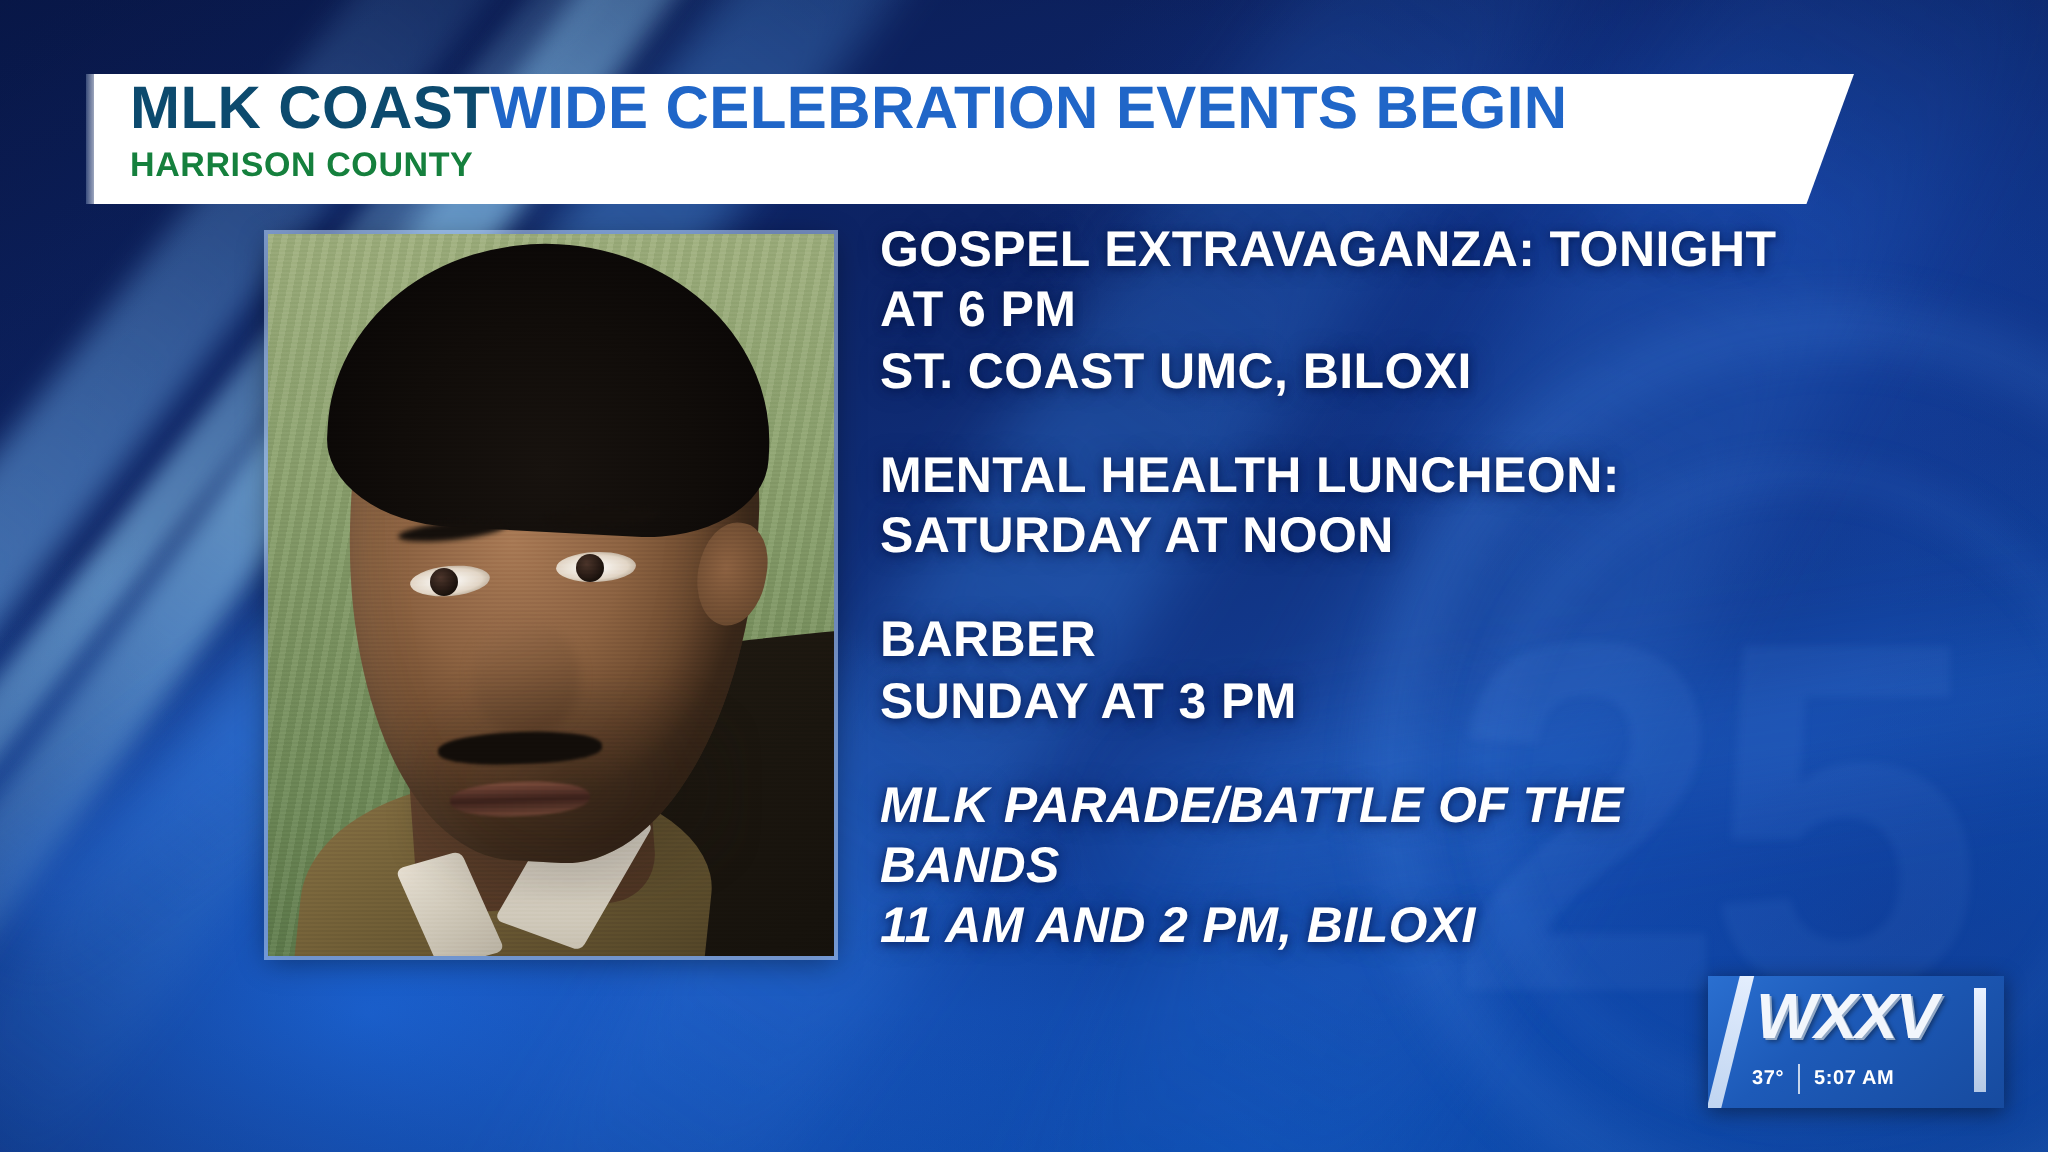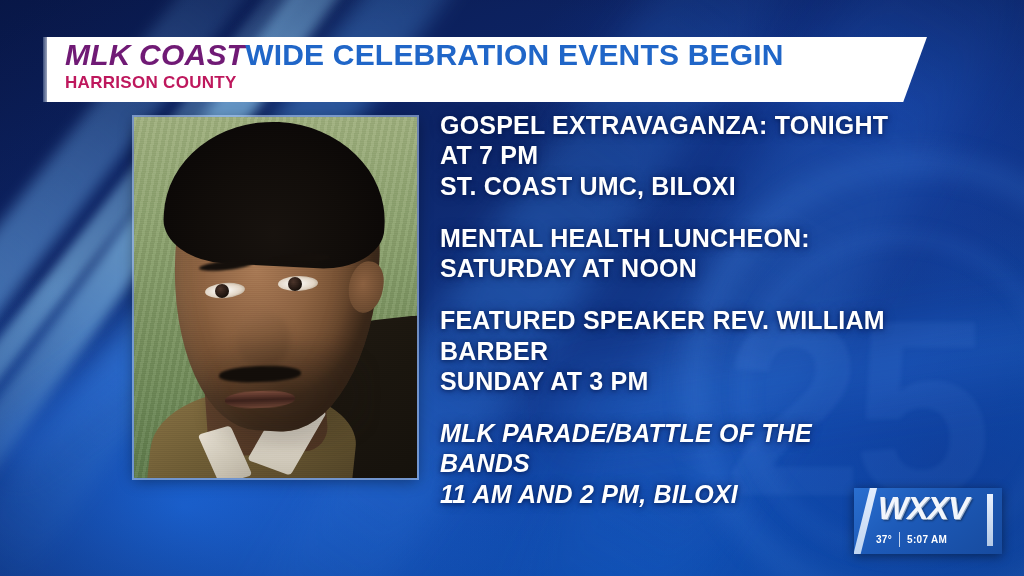--- a/index.html
+++ b/index.html
@@ -154,26 +154,26 @@
     right: 0;
   }
   .headline {
     font-size: 30px;
     font-weight: 700;
     letter-spacing: 0.2px;
     line-height: 1.05;
     white-space: nowrap;
     margin: 0;
   }
-  .hl-dark { color: #701a75; font-style: italic; }
+  .hl-dark { color: #0c4a6e; }
   .hl-blue { color: #2066c8; }
   .subhead {
     font-size: 17px;
     font-weight: 600;
-    color: #be185d;
+    color: #15803d;
     letter-spacing: 0.3px;
     line-height: 1.05;
     margin-top: 3px;
   }
 
   
   .photo-frame {
     position: absolute;
     left: 134px;
     top: 117px;
@@ -476,29 +476,28 @@
     <div class="pupil-r"></div>
     <div class="nose"></div>
     <div class="mustache"></div>
     <div class="mouth"></div>
     <div class="photo-grain"></div>
   </div>
 
   <div class="events">
     <div class="event-block">
       <div class="event-line">GOSPEL EXTRAVAGANZA: TONIGHT</div>
-      <div class="event-line">AT 7 PM</div>
+      <div class="event-line">AT 6 PM</div>
       <div class="event-line">ST. COAST UMC, BILOXI</div>
     </div>
     <div class="event-block">
       <div class="event-line">MENTAL HEALTH LUNCHEON:</div>
       <div class="event-line">SATURDAY AT NOON</div>
     </div>
     <div class="event-block">
-      <div class="event-line">FEATURED SPEAKER REV. WILLIAM</div>
       <div class="event-line">BARBER</div>
       <div class="event-line">SUNDAY AT 3 PM</div>
     </div>
     <div class="event-block">
       <div class="event-line">MLK PARADE/BATTLE OF THE</div>
       <div class="event-line">BANDS</div>
       <div class="event-line">11 AM AND 2 PM, BILOXI</div>
     </div>
   </div>
 

